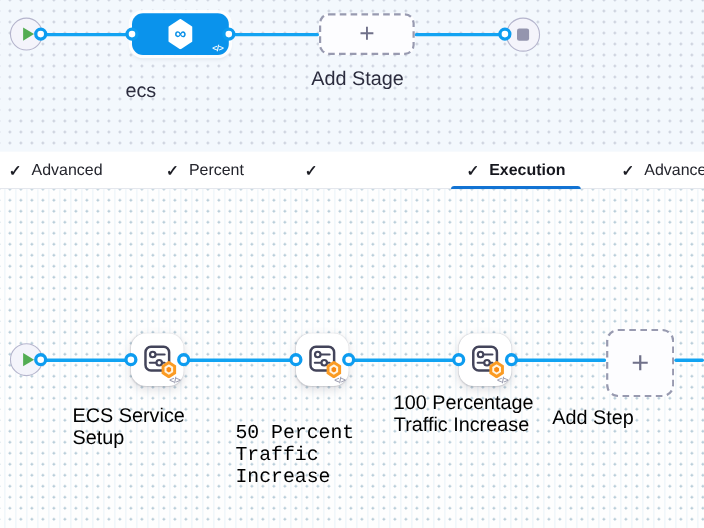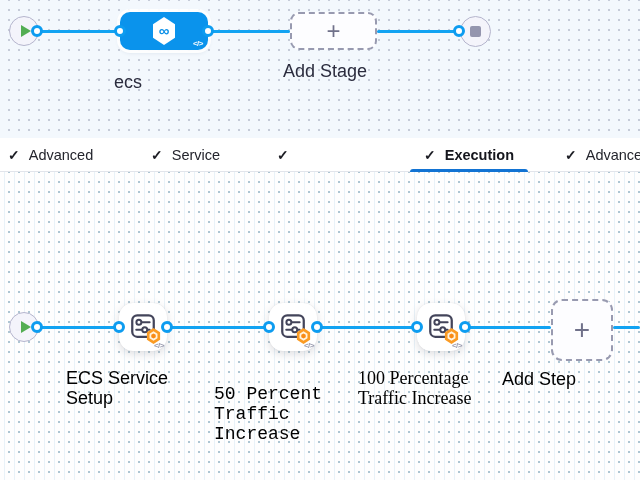--- a/index.html
+++ b/index.html
@@ -141,21 +141,21 @@
     <div class="node-label" style="left:283px;top:61px;width:100px;">Add Stage</div>
   </section>
 
   <nav class="tabbar">
     <div class="tab" style="left:8px;">
       <span class="check">✓</span>
       <span>Advanced</span>
     </div>
     <div class="tab" style="left:151px;">
       <span class="check">✓</span>
-      <span>Service</span>
+      <span>Percent</span>
     </div>
     <div class="tab" style="left:277px;">
       <span class="check">✓</span>
     </div>
     <div class="tab active" style="left:410px;">
       <span class="check">✓</span>
       <span>Execution</span>
     </div>
     <div class="tab" style="left:565px;">
       <span class="check">✓</span>
@@ -236,19 +236,19 @@
   <div class="connector" style="left:459px;top:321px;"></div>
 
   <div class="node-label step-label two-line" style="left:66px;top:368px;">
     <span>ECS Service</span>
     <span>Setup</span>
   </div>
   <div class="node-label step-label two-line" style="left:214px;top:384px;font-family:Liberation Mono, monospace;">
     <span>50 Percent</span>
     <span>Traffic Increase</span>
   </div>
-  <div class="node-label step-label two-line" style="left:358px;top:368px;font-family:Liberation Serif, serif;">
+  <div class="node-label step-label two-line" style="left:358px;top:356px;">
     <span>100 Percentage</span>
     <span>Traffic Increase</span>
   </div>
   <div class="node-label step-label" style="left:502px;top:369px;">Add Step</div>
 
 </div>
 
 </body></html>

